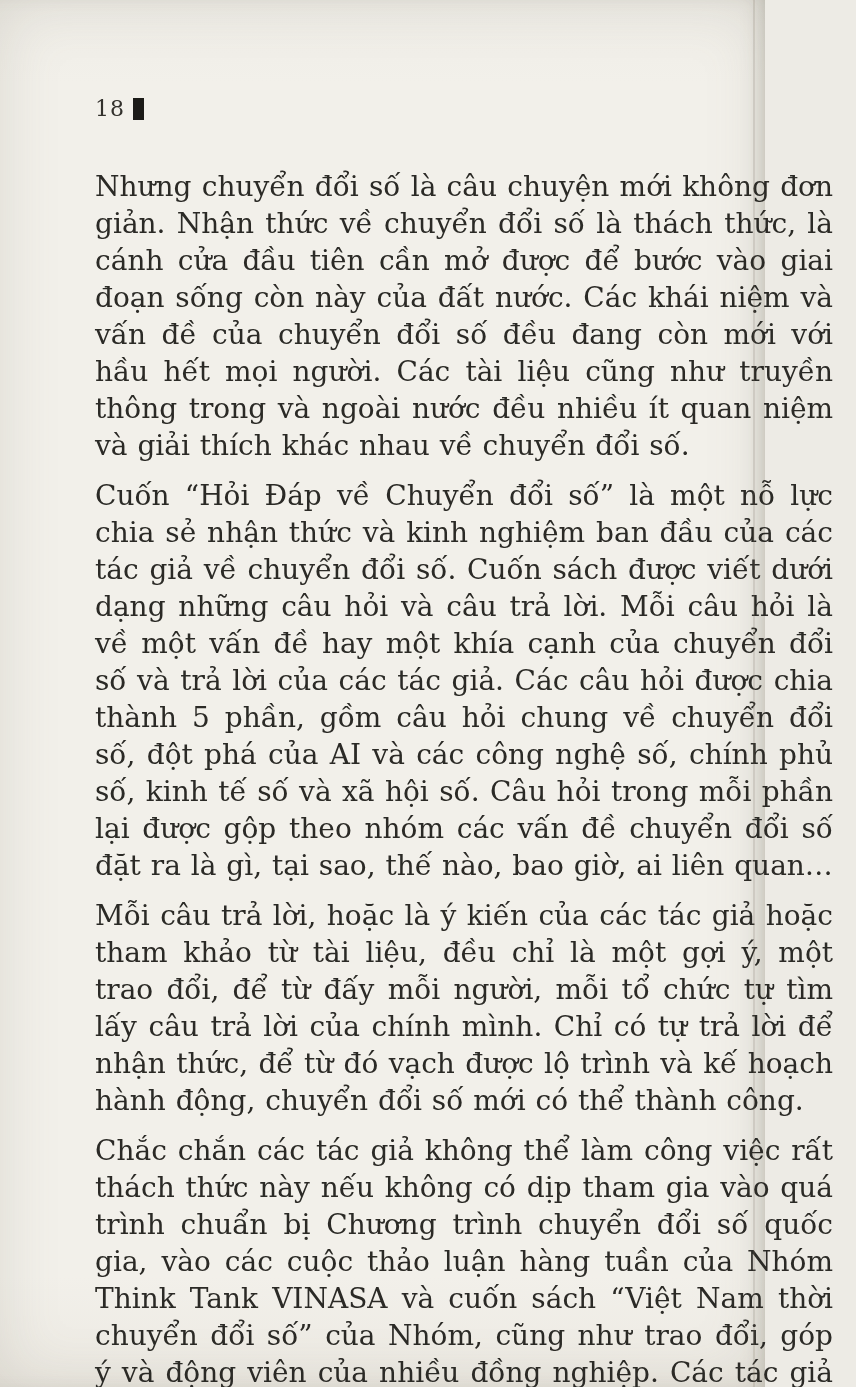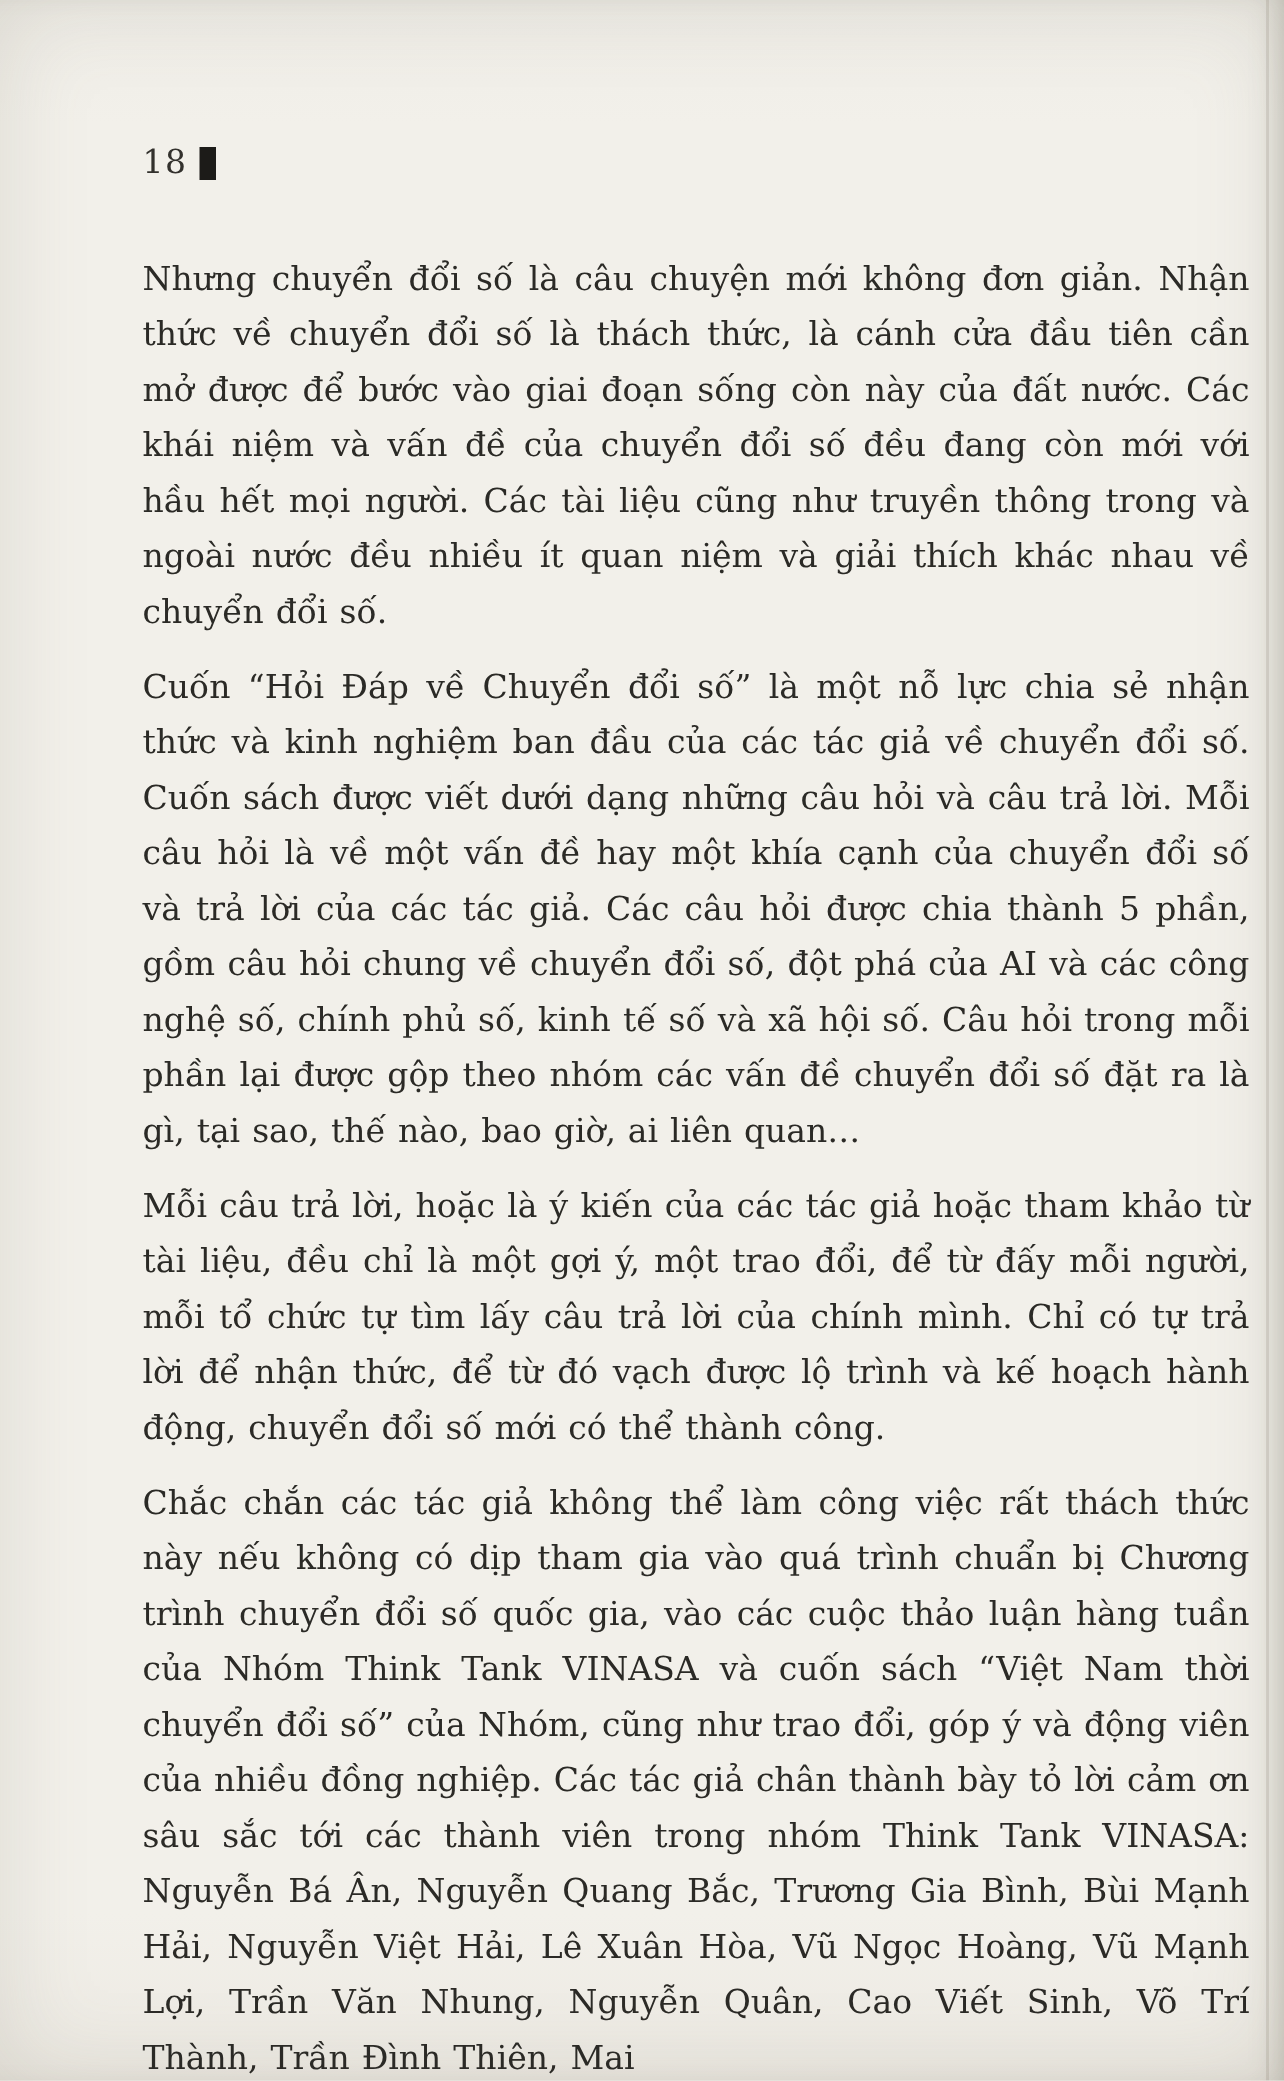--- a/index.html
+++ b/index.html
@@ -8,21 +8,21 @@
   }
   body {
     width: 856px;
     height: 1387px;
     background: #edebe5;
     font-family: "DejaVu Serif", "Liberation Serif", serif;
     overflow: hidden;
   }
   .page {
     position: relative;
-    width: 856px;
+    width: 765px;
     height: 1387px;
     background: linear-gradient(180deg, #efede7 0%, #f2f0ea 6%, #f2f0ea 92%, #ece9e2 100%);
     box-shadow: inset 0 0 60px rgba(120,115,100,0.18), inset -14px 0 22px -14px rgba(90,85,70,0.35);
     box-sizing: border-box;
   }
   .page::after {
     content: "";
     position: absolute;
     top: 0; right: 10px;
     width: 2px; height: 100%;
@@ -49,21 +49,21 @@
   }
   .text-block {
     position: absolute;
     top: 168px;
     left: 95px;
     width: 738px;
     color: #2b2a26;
   }
   .text-block p {
     margin: 0 0 13px 0;
-    font-size: 22px;
+    font-size: 28px;
     line-height: 37px;
     text-align: justify;
     text-justify: inter-word;
     word-spacing: 1px;
   }
   .text-block p:last-child {
     margin-bottom: 0;
   }
 </style>
 </head>

